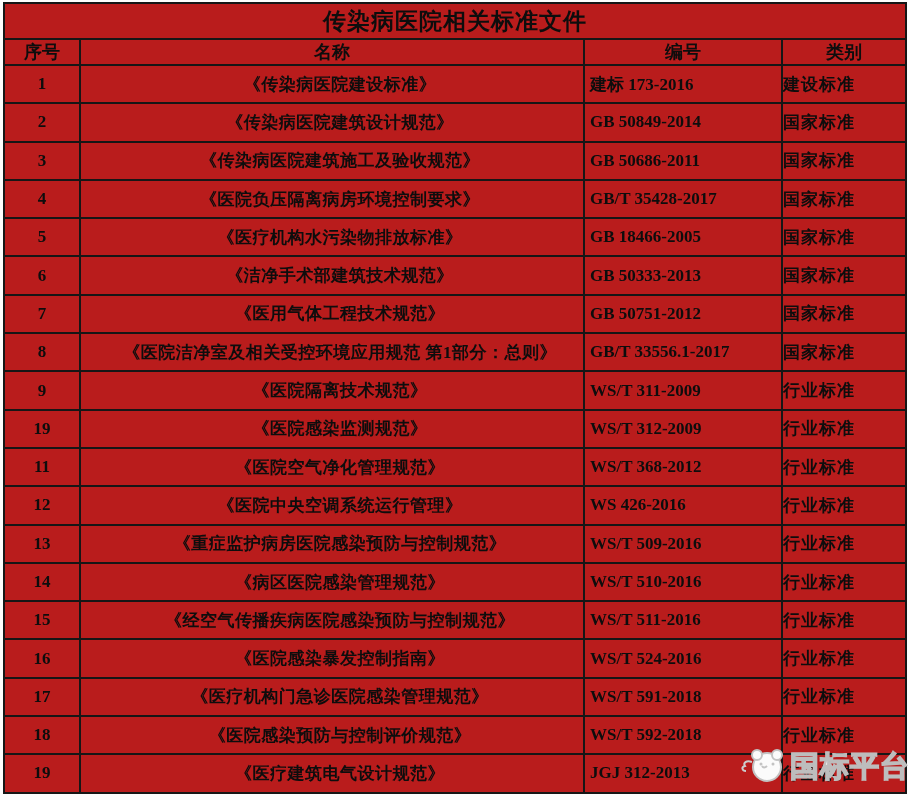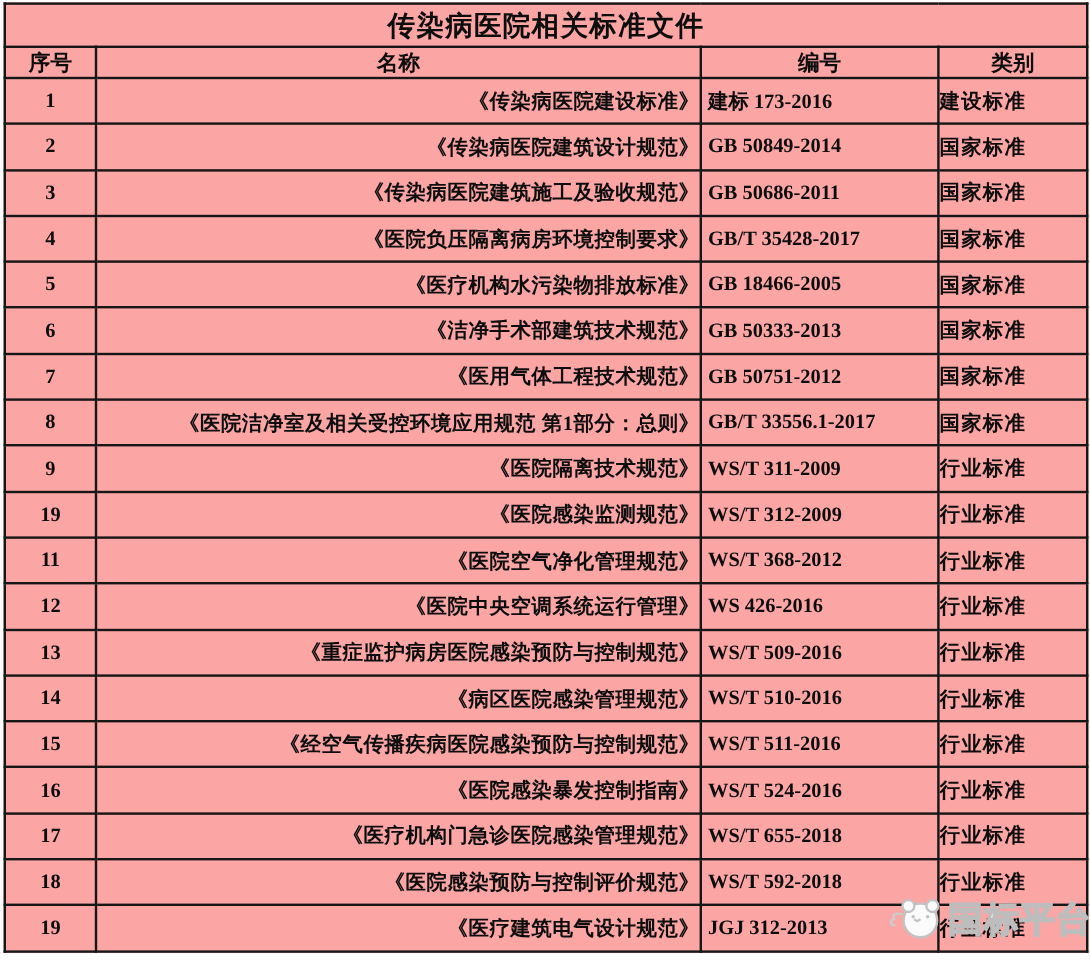--- a/index.html
+++ b/index.html
@@ -13,21 +13,21 @@
     position: relative;
     width: 908px; height: 800px;
     background: #fdfdfd;
   }
   table.std-table {
     position: absolute;
     left: 3px; top: 2px;
     width: 902px;
     border-collapse: collapse;
     table-layout: fixed;
-    background: #fca5a5;
+    background: #b91c1c;
   }
   table.std-table th, table.std-table td {
     border: 2px solid #161616;
     color: #0d0d0d;
     font-weight: bold;
     overflow: hidden;
     white-space: nowrap;
   }
   tr.title-row th {
     height: 36px;
@@ -42,21 +42,21 @@
     text-align: center;
     vertical-align: middle;
   }
   tbody tr { height: 38.3px; }
   td.c-no {
     text-align: center;
     vertical-align: middle;
     font-size: 17px;
   }
   td.c-name {
-    text-align: right;
+    text-align: center;
     vertical-align: middle;
     padding-left: 16px;
     font-size: 17px;
     letter-spacing: 0.5px;
   }
   td.c-code {
     text-align: left;
     vertical-align: middle;
     padding-left: 5px;
     font-size: 17px;
@@ -208,21 +208,21 @@
     </tr>
         <tr>
       <td class="c-no">16</td>
       <td class="c-name">《医院感染暴发控制指南》</td>
       <td class="c-code">WS/T 524-2016</td>
       <td class="c-cat">行业标准</td>
     </tr>
         <tr>
       <td class="c-no">17</td>
       <td class="c-name">《医疗机构门急诊医院感染管理规范》</td>
-      <td class="c-code">WS/T 655-2018</td>
+      <td class="c-code">WS/T 591-2018</td>
       <td class="c-cat">行业标准</td>
     </tr>
         <tr>
       <td class="c-no">18</td>
       <td class="c-name">《医院感染预防与控制评价规范》</td>
       <td class="c-code">WS/T 592-2018</td>
       <td class="c-cat">行业标准</td>
     </tr>
         <tr>
       <td class="c-no">19</td>

